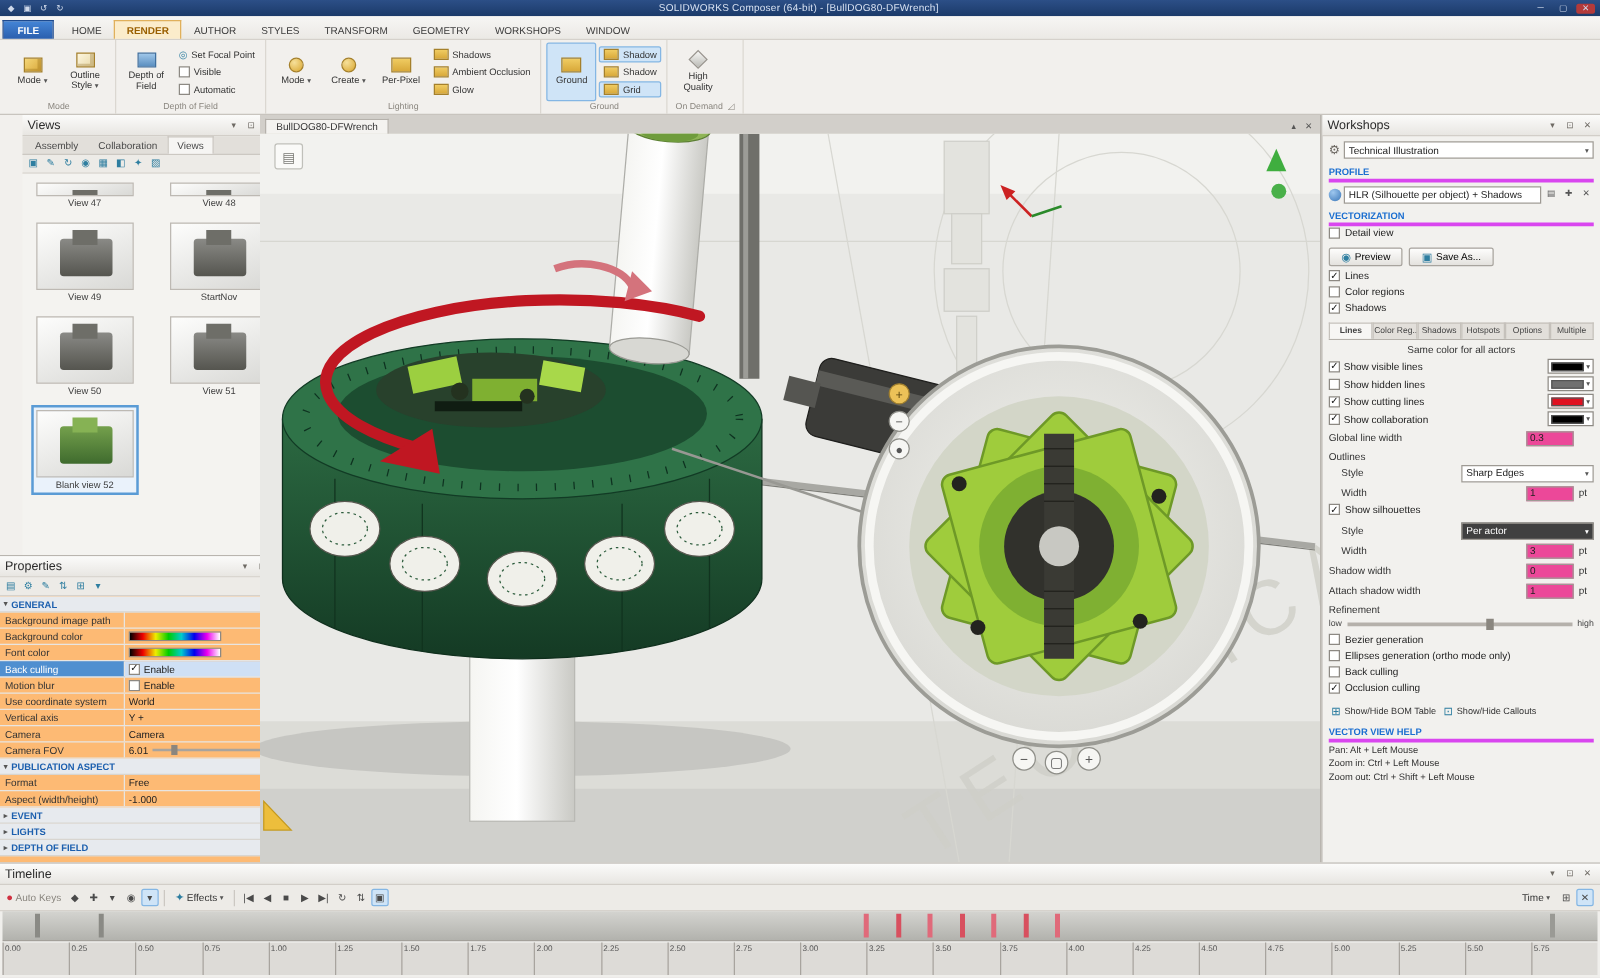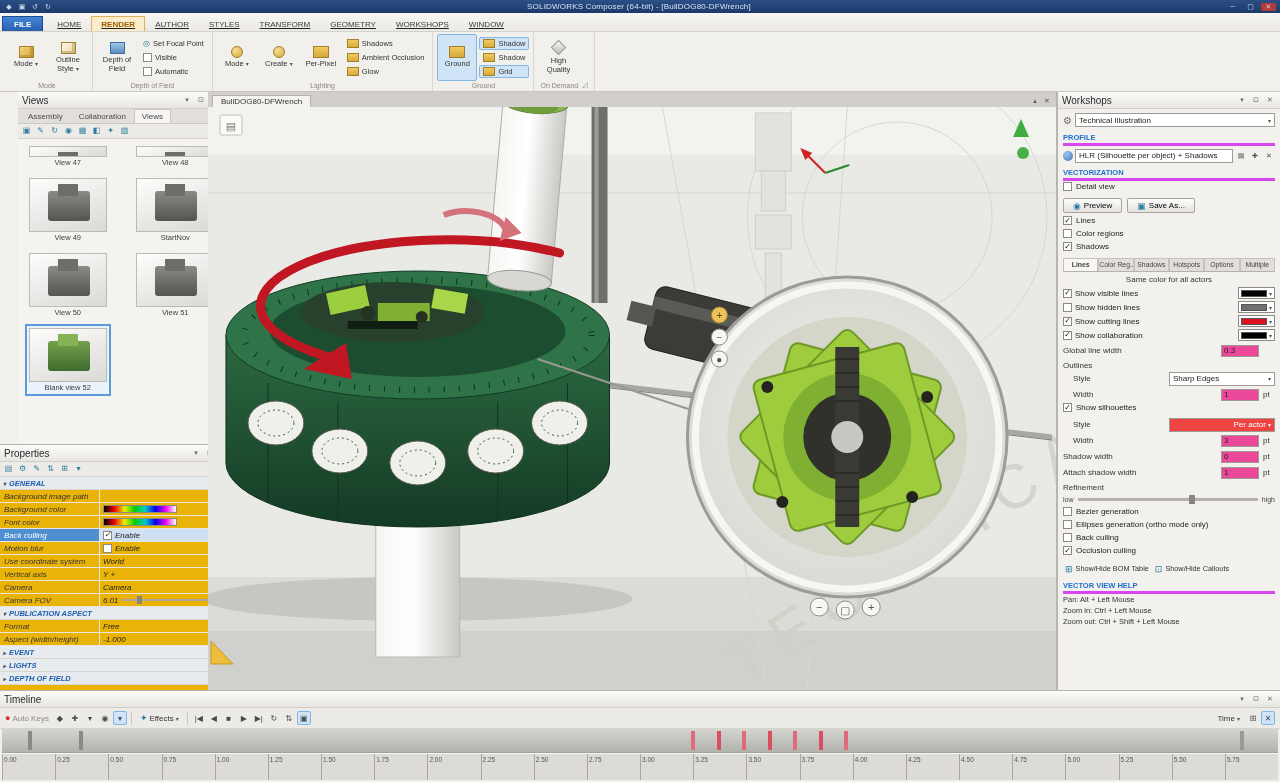--- a/index.html
+++ b/index.html
@@ -12,21 +12,21 @@
   
   .titlebar { position:absolute; top:0; left:0; right:0; height:13px; background:linear-gradient(#2c4f87,#1b3a69); color:#d8e2f2; display:flex; align-items:center; padding:0 4px; gap:3px; font-size:8px; }
   .tb-ico { font-size:7px; color:#cfd9ea; width:10px; text-align:center; }
   .tb-title { flex:1; text-align:center; font-size:8px; letter-spacing:.2px; }
   .win-btn { width:15px; text-align:center; font-size:7px; color:#cfd9ea; }
   .win-btn.close { background:#b33a3a; border-radius:2px; }
 
   
   .menubar { position:absolute; top:13px; left:0; right:0; height:19px; background:linear-gradient(#f7f6f4,#ebe9e5); display:flex; align-items:flex-end; padding-left:2px; border-bottom:1px solid #d5d1cb; }
   .file-btn { background:linear-gradient(#4485d6,#2a5fae); color:#fff; font-size:8px; font-weight:bold; padding:3px 11px 2px; margin-right:4px; border:1px solid #1d4a8f; border-bottom:0; }
-  .menu-tabs { display:flex;text-decoration:underline; }
+  .menu-tabs { display:flex; }
   .menu-tab { font-size:8px; color:#3a3a3a; padding:3px 9px 2px; border:1px solid transparent; border-bottom:0; }
   .menu-tab[data-active="true"] { background:#fbeccb; border-color:#e0b05c; color:#9a5f00; font-weight:bold; }
 
   
   .ribbon { position:absolute; top:32px; left:0; right:0; height:60px; background:#f2f0ed; border-bottom:1px solid #c8c4be; display:flex; padding-left:2px; }
   .rgroup { display:flex; flex-direction:column; border-right:1px solid #dbd7d1; }
   .rgroup-body { flex:1; display:flex; gap:2px; padding:2px 4px 0; }
   .rgroup-label { font-size:7px; color:#8a867f; text-align:center; padding:1px 6px 2px; display:flex; justify-content:center; align-items:center; gap:4px; }
   .rbig { width:40px; display:flex; flex-direction:column; align-items:center; justify-content:center; gap:2px; font-size:7.5px; line-height:1.1; text-align:center; color:#333; border:1px solid transparent; border-radius:2px; padding:1px; }
   .rbig[data-sel="true"] { background:#cfe4f7; border-color:#84b6e4; }
@@ -62,21 +62,21 @@
   .thumb-img { width:78px; height:54px; background:linear-gradient(160deg,#fdfdfc,#d9d9d6); border:1px solid #bdb9b3; position:relative; overflow:hidden; }
   .thumb-img[data-partial="true"] { height:11px; }
   .thumb-img::before { content:""; position:absolute; left:18px; top:12px; width:42px; height:30px; background:linear-gradient(#8a8a86,#55554f); border-radius:3px; }
   .thumb-img::after { content:""; position:absolute; left:28px; top:5px; width:20px; height:12px; background:#6e6e68; }
   .thumb-cell[data-sel="true"] .thumb-img::before { background:linear-gradient(#74a04c,#3f6b2e); }
   .thumb-cell[data-sel="true"] .thumb-img::after { background:#86b254; }
   .thumb-label { font-size:7.5px; color:#3e3e3e; margin-top:1px; }
 
   
   .props-panel { position:absolute; top:444px; left:0; width:235px; height:246px; background:#f2f1ee; border-right:1px solid #b9b5af; border-top:1px solid #b9b5af; display:flex; flex-direction:column; }
-  .prop-rows { flex:1; overflow:hidden; background:#eab308; font-size:8px;font-style:italic; }
+  .prop-rows { flex:1; overflow:hidden; background:#fdba74; font-size:8px; }
   .prow { display:flex; height:13px; align-items:center; border-bottom:1px solid #e8e5e1; }
   .pname { width:100px; padding-left:4px; color:#333; flex:none; border-right:1px solid #e8e5e1; overflow:hidden; white-space:nowrap; height:100%; display:flex; align-items:center; }
   .pval { flex:1; display:flex; align-items:center; gap:3px; padding:0 3px; overflow:hidden; }
   .prow.sel { background:#cfe0f5; }
   .prow.sel .pname { background:#4f8fd0; color:#fff; }
   .psec { display:flex; align-items:center; gap:3px; height:13px; background:#e7eaee; color:#1c5fae; font-weight:bold; font-size:7.5px; padding-left:3px; border-bottom:1px solid #d8d5d0; }
   .gradient-swatch { width:74px; height:8px; border:1px solid #8d8983; background:linear-gradient(90deg,#000,#e00,#ee0,#0c0,#0cc,#00e,#e0e,#fff); }
   .mini-slider { flex:1; height:2px; background:#a8a49e; position:relative; margin-right:4px; }
   .mini-slider .handle { position:absolute; top:-3px; left:15%; width:5px; height:8px; background:#8a867f; }
 
@@ -90,21 +90,21 @@
   svg.scene { position:absolute; inset:0; width:100%; height:100%; }
   svg text { font-family:"Liberation Sans", sans-serif; }
 
   
   .workshops { position:absolute; top:92px; right:0; width:223px; height:598px; background:#f2f1ee; border-left:1px solid #b9b5af; display:flex; flex-direction:column; }
   .ws-body { flex:1; padding:2px 5px; display:flex; flex-direction:column; gap:1px; font-size:8px; overflow:hidden; }
   .ws-selector { display:flex; align-items:center; gap:3px; height:18px; flex:none; }
   .gear { color:#6e6a64; font-size:10px; }
   .combo { display:flex; align-items:center; background:#fff; border:1px solid #9e9a94; height:14px; padding:0 3px; gap:2px; font-size:8px; color:#222; }
   .combo .cval { flex:1; overflow:hidden; white-space:nowrap; }
-  .combo.hl { background:#ef4444; color:#fff;text-align:right; }
+  .combo.hl { background:#404040; color:#fff; }
   .combo.hl .arr { color:#fff; }
   .combo.w104 { width:106px; margin-left:auto; flex:none; }
   .ws-sec { color:#1c6fd0; font-weight:bold; font-size:7.5px; padding:3px 0 1px; border-bottom:3px solid #d946ef; }
   .ws-profile { display:flex; align-items:center; gap:2px; height:17px; }
   .pr-ico { width:10px; height:10px; border-radius:50%; background:radial-gradient(circle at 35% 30%,#9ec7ef,#3a76b8); flex:none; }
   .mini-btn { width:12px; height:12px; font-size:7px; color:#555; text-align:center; line-height:12px; }
   .ws-check { display:flex; gap:4px; height:13px; }
   .ws-btnrow { display:flex; gap:5px; height:19px; align-items:center; }
   .ws-btn { display:flex; align-items:center; gap:3px; border:1px solid #a8a49e; background:linear-gradient(#fdfdfc,#e4e2de); padding:1px 9px; height:15px; font-size:8px; border-radius:2px; }
   .ws-tabs { display:flex; height:14px; border-bottom:1px solid #b5b1ab; margin-top:2px; flex:none; }

